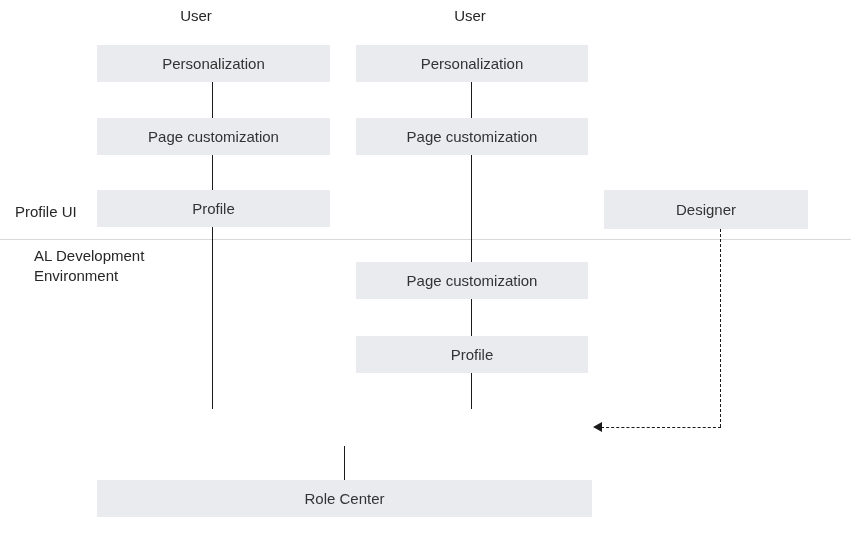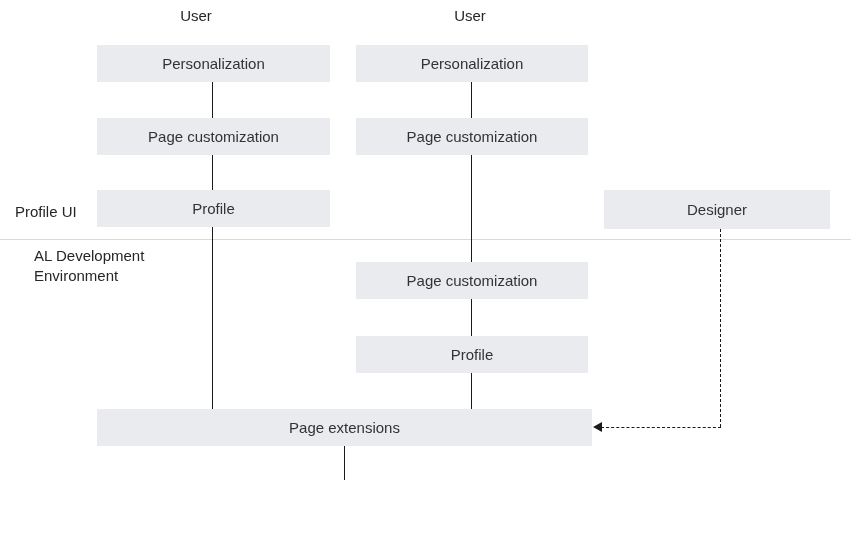--- a/index.html
+++ b/index.html
@@ -86,23 +86,23 @@
 
   <div class="box" style="left:97px; top:45px; width:233px; height:37px;">Personalization</div>
   <div class="box" style="left:97px; top:118px; width:233px; height:37px;">Page customization</div>
   <div class="box" style="left:97px; top:190px; width:233px; height:37px;">Profile</div>
 
   <div class="box" style="left:356px; top:45px; width:232px; height:37px;">Personalization</div>
   <div class="box" style="left:356px; top:118px; width:232px; height:37px;">Page customization</div>
   <div class="box" style="left:356px; top:262px; width:232px; height:37px;">Page customization</div>
   <div class="box" style="left:356px; top:336px; width:232px; height:37px;">Profile</div>
 
-  <div class="box" style="left:604px; top:190px; width:226px; height:39px;">Designer</div>
+  <div class="box" style="left:604px; top:190px; width:204px; height:39px;">Designer</div>
 
-  <div class="box" style="left:97px; top:409px; width:495px; height:37px;">Page extensions</div>
+  <div class="box" style="left:97px; top:480px; width:495px; height:37px;">Role Center</div>
 
   <div class="vline" style="left:212px; top:82px; height:36px;"></div>
   <div class="vline" style="left:212px; top:155px; height:35px;"></div>
   <div class="vline" style="left:212px; top:227px; height:182px;"></div>
 
   <div class="vline" style="left:471px; top:82px; height:36px;"></div>
   <div class="vline" style="left:471px; top:155px; height:107px;"></div>
   <div class="vline" style="left:471px; top:299px; height:37px;"></div>
   <div class="vline" style="left:471px; top:373px; height:36px;"></div>
 

